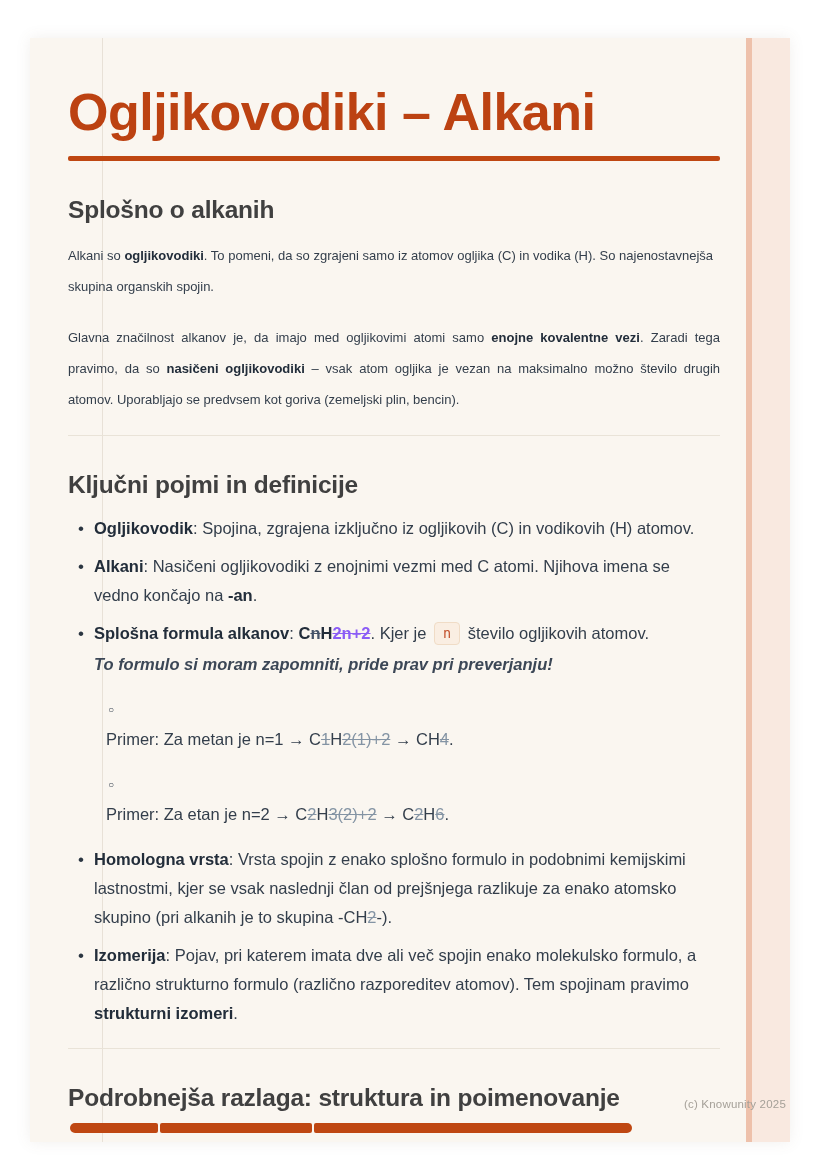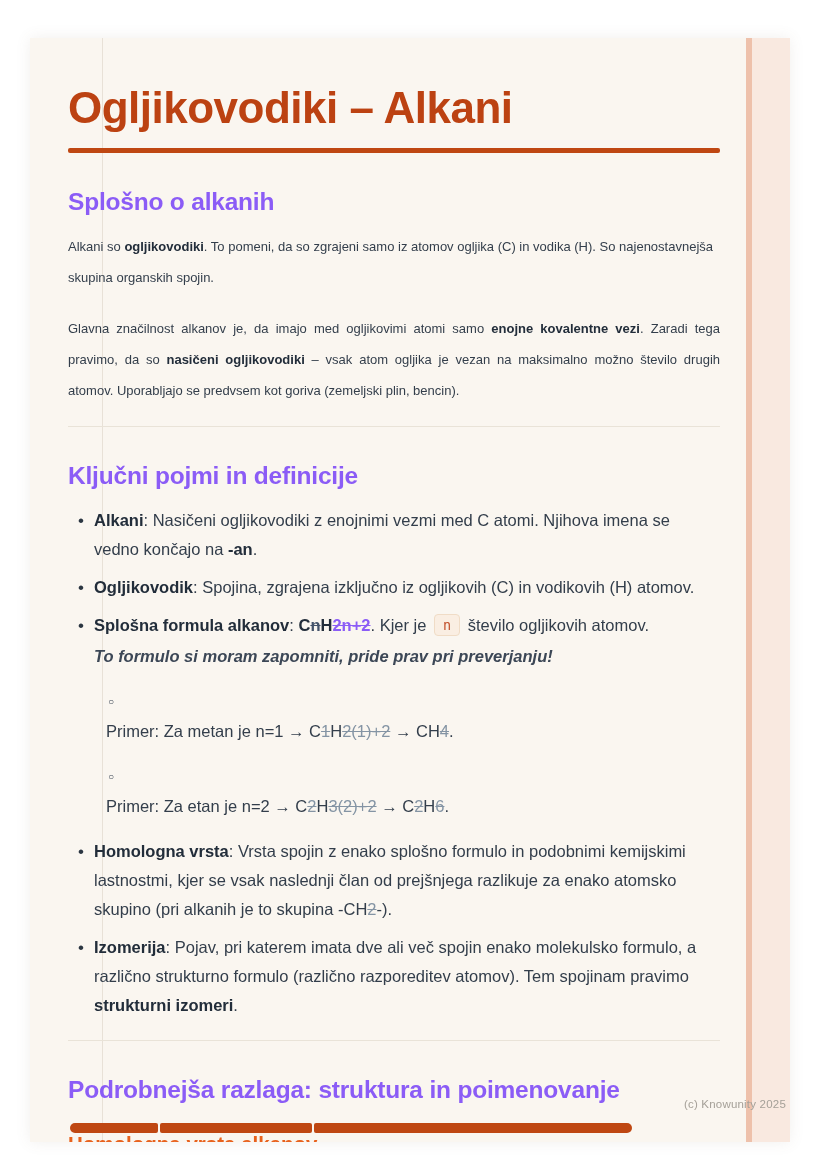--- a/index.html
+++ b/index.html
@@ -24,27 +24,27 @@
     position:absolute;top:0;right:0;bottom:0;width:38px;
     background:#f9e9e0;border-left:6px solid #eec1ab;
   }
   .content{
     position:relative;
     padding:20px 70px 0 38px; 
     color:#333e4b;
   }
   h1{
     margin:26px 0 0;
-    font-size:44px;line-height:1.08;font-weight:700;
+    font-size:52px;line-height:1.08;font-weight:700;
     letter-spacing:-.5px;color:#bc4212;
   }
   .hr-thick{height:5px;background:#bf4712;border-radius:2px;margin-top:16px;}
   h2{
     margin:34px 0 14px;
-    font-size:24.5px;line-height:1.25;font-weight:700;color:#8b5cf6;
+    font-size:24.5px;line-height:1.25;font-weight:700;color:#404040;
     letter-spacing:-.2px;
   }
   h3{
     margin:26px 0 12px;
     font-size:20.5px;line-height:1.25;font-weight:700;color:#e8611c;
   }
   p{font-size:13px;line-height:31px;margin:0 0 20px;}
   p.just{text-align:justify;}
   .hr-thin{border:0;border-top:1px solid #e9e3d8;margin:6px 0 0;}
 
@@ -112,25 +112,25 @@
     <p><span>Alkani so </span><span class="b">ogljikovodiki</span><span>. To pomeni, da so zgrajeni samo iz atomov ogljika (C) in vodika (H). So najenostavnejša skupina organskih spojin.</span></p>
     <p class="just"><span>Glavna značilnost alkanov je, da imajo med ogljikovimi atomi samo </span><span class="b">enojne kovalentne vezi</span><span>. Zaradi tega pravimo, da so </span><span class="b">nasičeni ogljikovodiki</span><span> – vsak atom ogljika je vezan na maksimalno možno število drugih atomov. Uporabljajo se predvsem kot goriva (zemeljski plin, bencin).</span></p>
 
     <div class="hr-thin"></div>
 
     <h2>Ključni pojmi in definicije</h2>
 
     <ul class="blist">
       <li class="bitem">
         <span class="marker"></span>
-        <div class="btext"><span class="b">Alkani</span><span>: Nasičeni ogljikovodiki z enojnimi vezmi med C atomi. Njihova imena se vedno končajo na </span><span class="b">-an</span><span>.</span></div>
+        <div class="btext"><span class="b">Ogljikovodik</span><span>: Spojina, zgrajena izključno iz ogljikovih (C) in vodikovih (H) atomov.</span></div>
       </li>
       <li class="bitem">
         <span class="marker"></span>
-        <div class="btext"><span class="b">Ogljikovodik</span><span>: Spojina, zgrajena izključno iz ogljikovih (C) in vodikovih (H) atomov.</span></div>
+        <div class="btext"><span class="b">Alkani</span><span>: Nasičeni ogljikovodiki z enojnimi vezmi med C atomi. Njihova imena se vedno končajo na </span><span class="b">-an</span><span>.</span></div>
       </li>
       <li class="bitem">
         <span class="marker"></span>
         <div>
           <div class="btext"><span class="b">Splošna formula alkanov</span><span>: </span><span class="b">C</span><span class="stb">n</span><span class="b">H</span><span class="stg">2n+2</span><span>. Kjer je </span><span class="code">n</span><span> število ogljikovih atomov.</span></div>
           <div class="note">To formulo si moram zapomniti, pride prav pri preverjanju!</div>
           <ul class="sublist">
             <li class="bitem">
               <span class="marker sub"></span>
               <div class="btext"><span>Primer: Za metan je n=1 → C</span><span class="st">1</span><span>H</span><span class="st">2(1)+2</span><span> → CH</span><span class="st">4</span><span>.</span></div>

